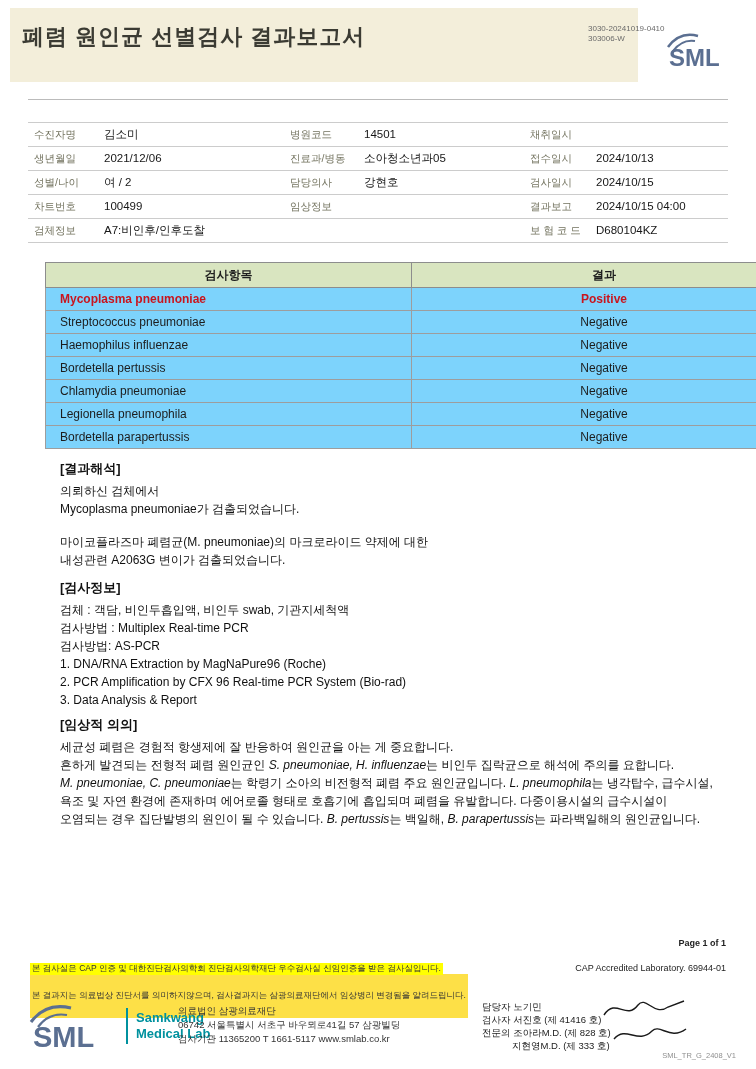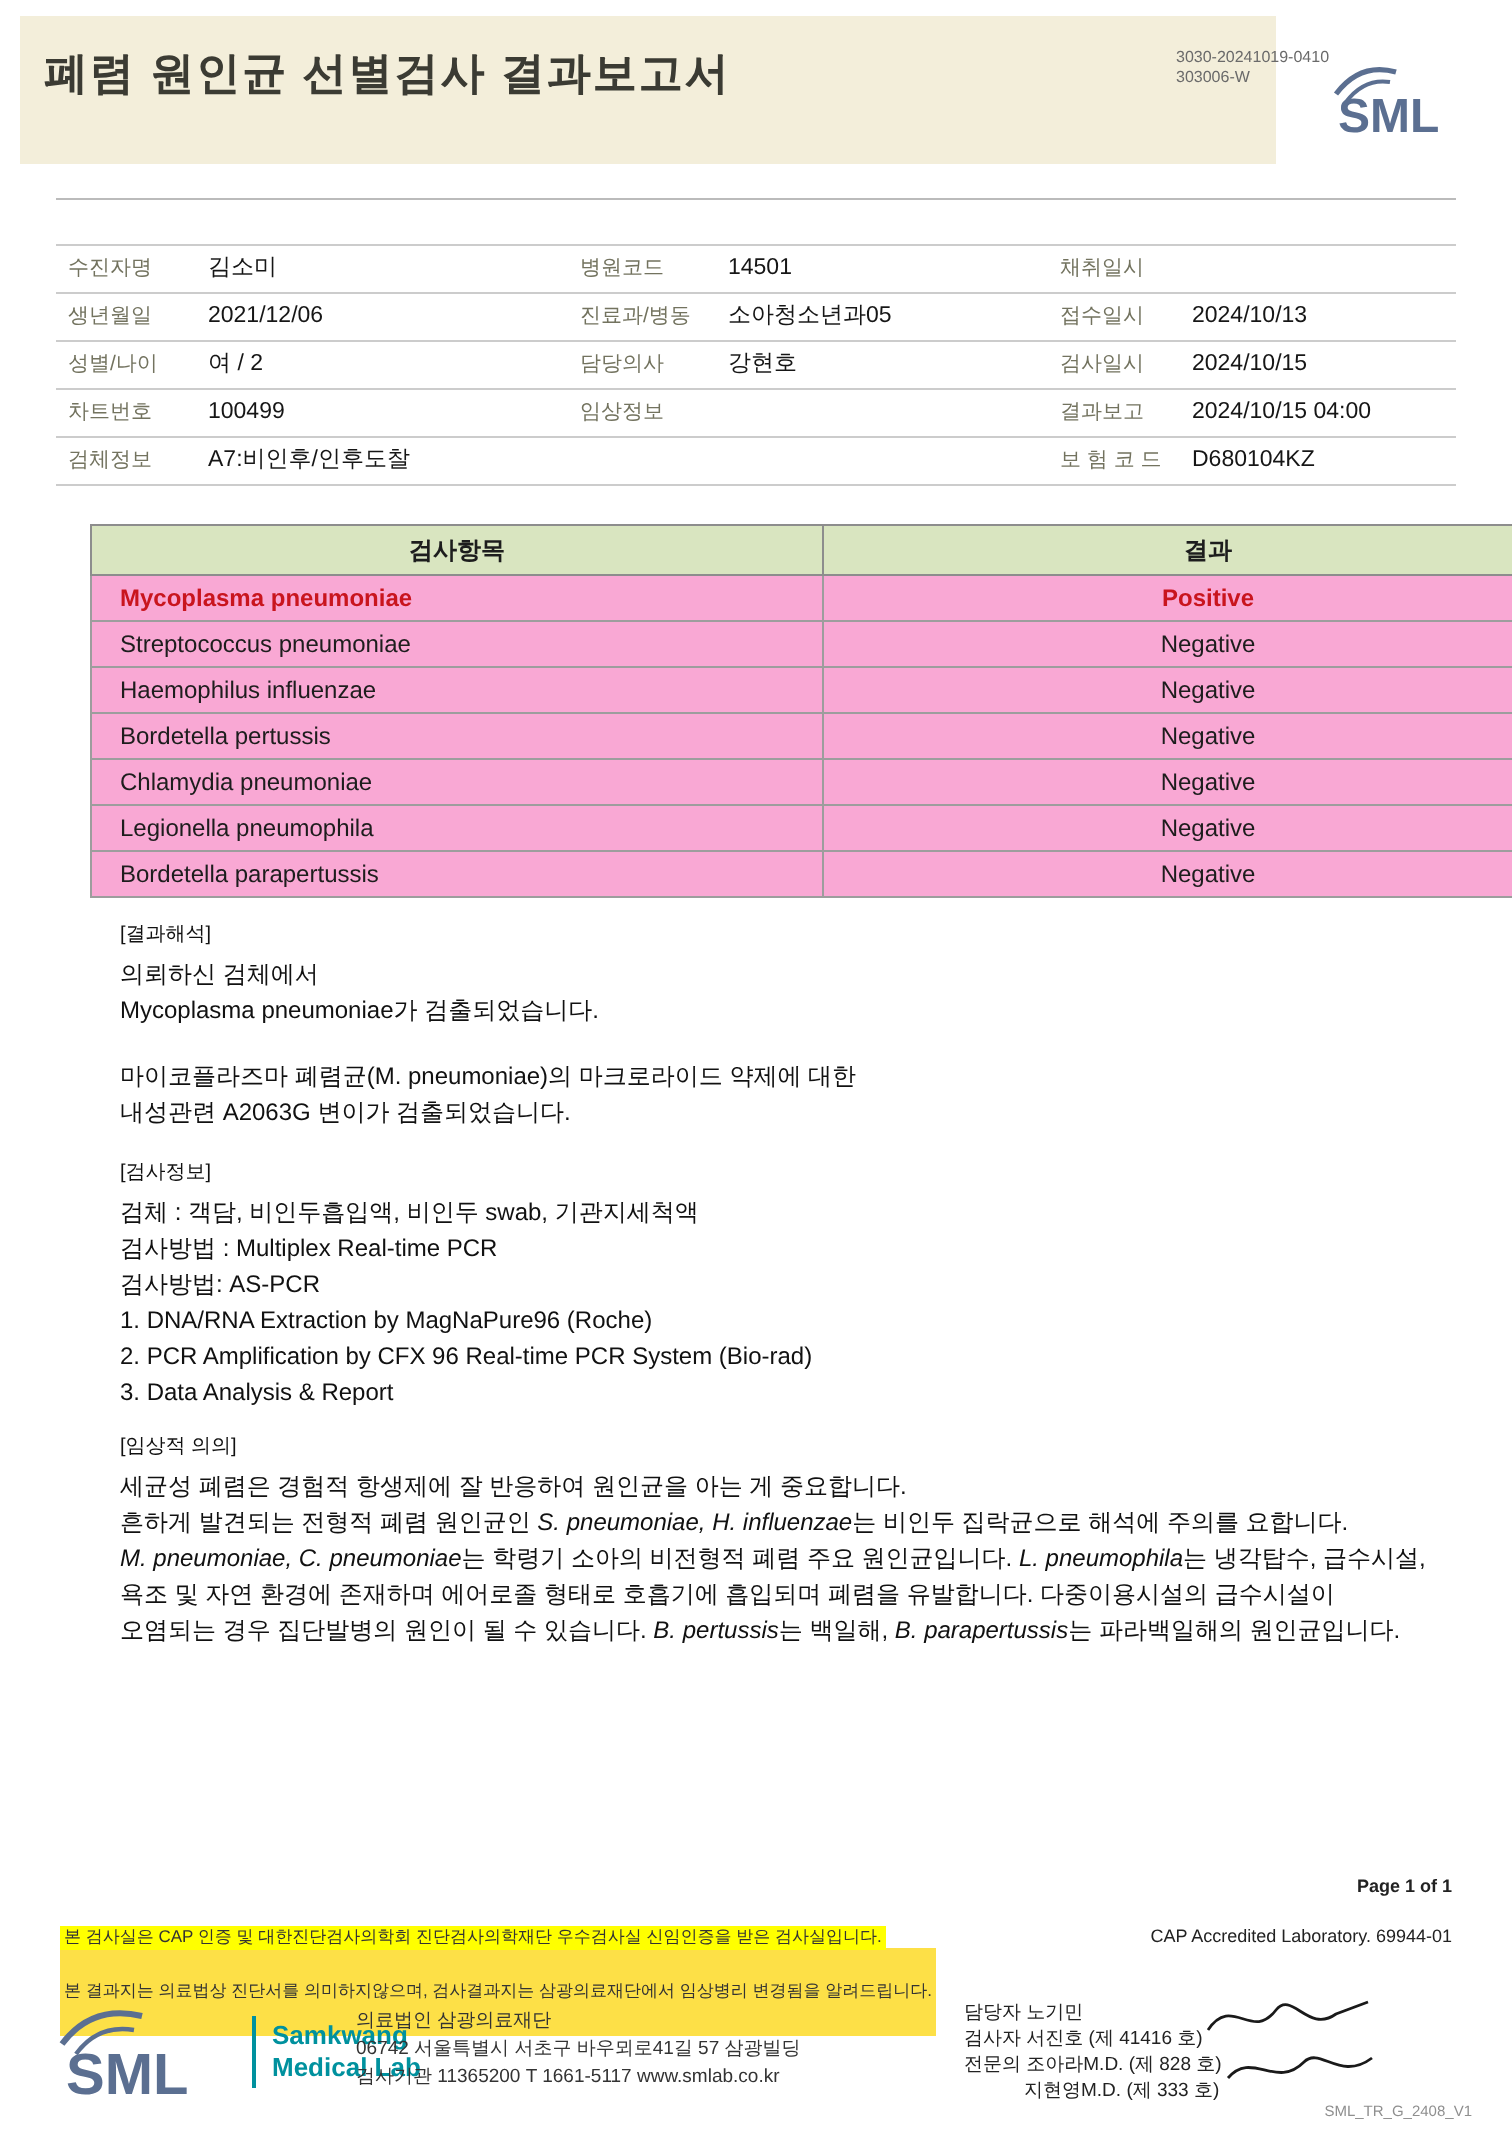--- a/index.html
+++ b/index.html
@@ -18,28 +18,28 @@
   .info-table { position:absolute; left:28px; top:99px; width:700px; }
   .info-row { display:flex; height:24px; line-height:23px; border-bottom:1px solid #cccccc; }
   .info-row.first { border-top:1px solid #bbbbbb;flex-direction:column; }
   .il { font-size:10.5px; color:#73735f; padding-left:6px; overflow:hidden; white-space:nowrap; }
   .iv { font-size:11.5px; color:#161616; overflow:hidden; white-space:nowrap; }
   .w-l1{width:76px;} .w-v1{width:180px;} .w-l2{width:80px;} .w-v2{width:160px;} .w-l3{width:72px;} .w-v3{width:132px;}
 
   
   .results { position:absolute; left:45px; top:262px; width:752px; border-collapse:collapse; }
   .results th { background:#d9e5c0; border:1px solid #8d8d8d; height:25px; font-size:12px; font-weight:bold; color:#1d1d1d; text-align:center; }
-  .results td { border:1px solid #9d9d9d; height:23px; font-size:12px; color:#1d1d1d; background:#f9a8d4; }
+  .results td { border:1px solid #9d9d9d; height:23px; font-size:12px; color:#1d1d1d; background:#7dd3fc; }
   .results td.name { text-align:left; padding-left:14px; width:366px; }
   .results td.res  { text-align:center; }
   .results tr.positive td { color:#c9151e; font-weight:bold; }
 
   
   .section { position:absolute; left:60px; color:#111111; }
-  .section-h { font-size:10px; font-weight:normal; margin-bottom:4px; }
+  .section-h { font-size:13px; font-weight:bold; margin-bottom:4px; }
   .bodyline { font-size:12px; line-height:18px; white-space:nowrap; }
   .gap-top { margin-top:15px;text-align:right; }
   .sec-interpretation { top:460px; }
   .sec-testinfo { top:579px; }
   .sec-clinical { top:716px; }
   .sec-clinical .bodyline { line-height:18px; }
 
   
   .page-num { position:absolute; right:30px; top:938px; font-size:9px; font-weight:bold; color:#222; }
   .notice1 { position:absolute; left:30px; top:974px; font-size:8.5px; color:#333; background:#fde047; padding:16px 2px; white-space:nowrap; }

